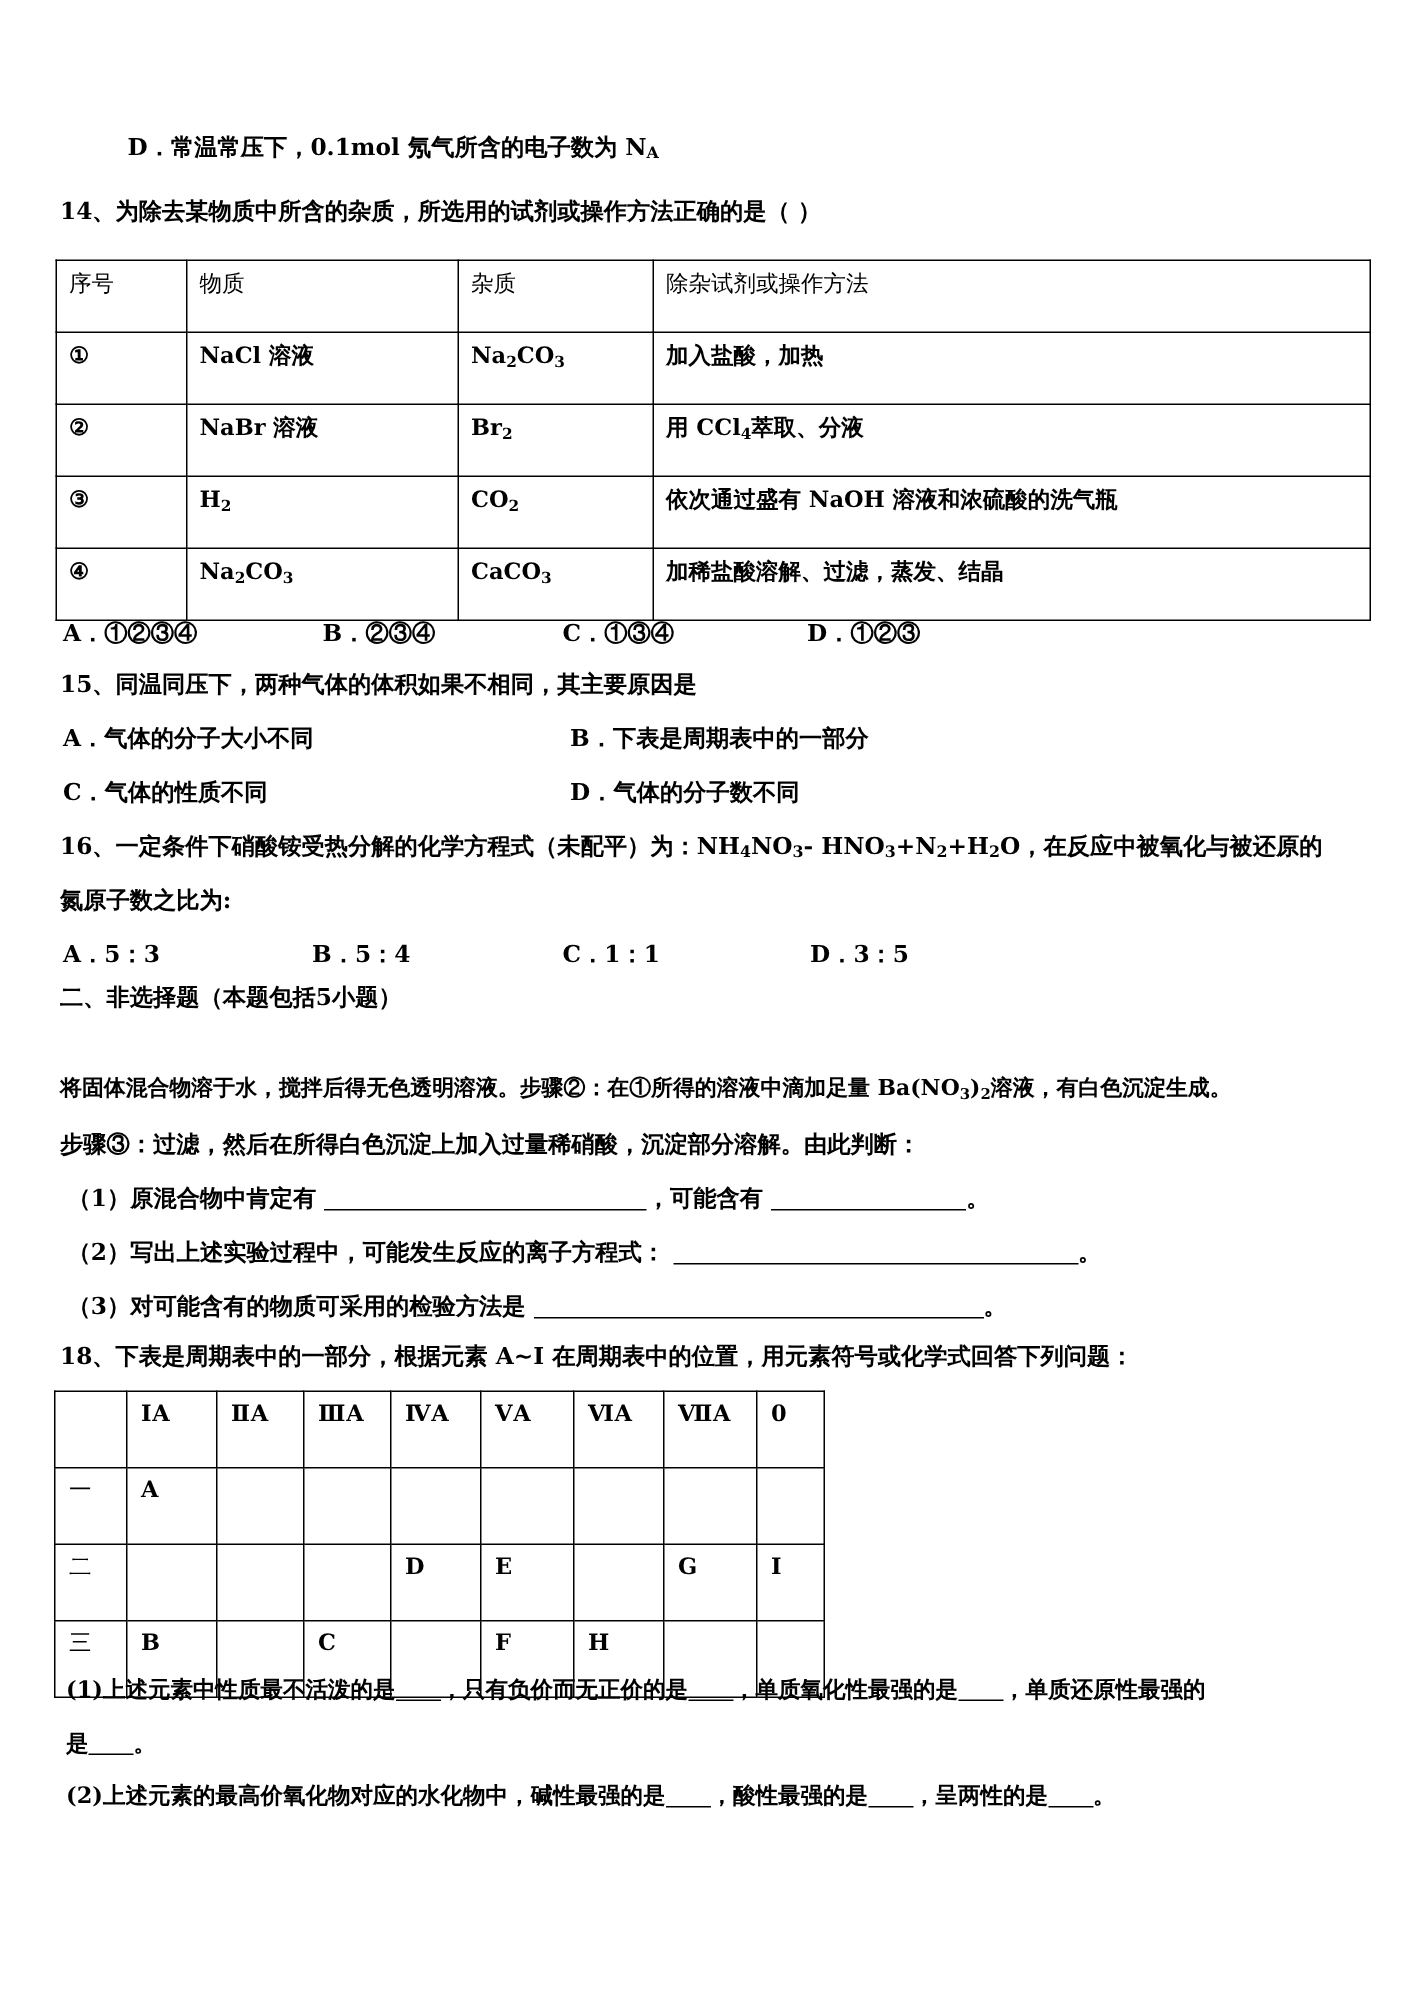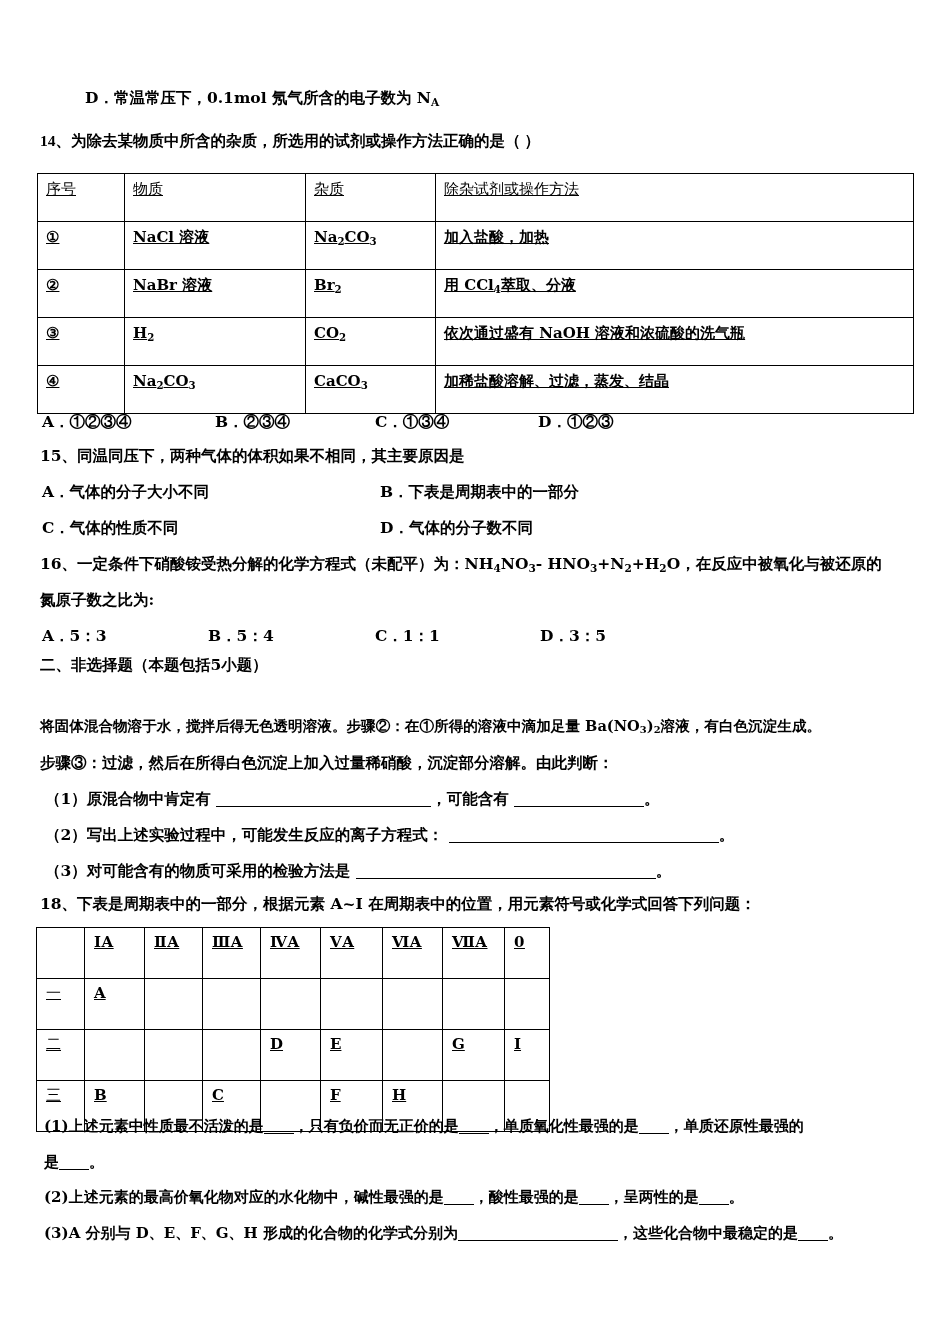--- a/index.html
+++ b/index.html
@@ -46,21 +46,20 @@
     border-collapse: collapse;
     table-layout: fixed;
     font-size: 15px;
   }
   table.doc-table td {
     border: 1.1px solid #000;
     padding: 6px 8px;
     vertical-align: top;
     font-weight: bold;
     line-height: 1.2;
-    text-decoration: underline;
   }
   table.doc-table td.hdr {
     font-weight: normal;
   }
 
   
   #impurity-table {
     left: 37px;
     top: 173px;
     width: 876px;
@@ -100,21 +99,21 @@
 </style>
 </head>
 <body>
 
 <div class="page">
 
   <div class="line bold" style="left:47px; top:90px;margin-left:38px;">
     <span>D．常温常压下，0.1mol 氖气所含的电子数为 N</span><sub>A</sub>
   </div>
 
-  <div class="line bold" style="left:40px; top:133px;font-family:Liberation Serif, serif;">14、为除去某物质中所含的杂质，所选用的试剂或操作方法正确的是（   ）</div>
+  <div class="line bold" style="left:40px; top:133px;">14、为除去某物质中所含的杂质，所选用的试剂或操作方法正确的是（   ）</div>
 
   <table class="doc-table" id="impurity-table">
     <colgroup>
       <col style="width:87px">
       <col style="width:181px">
       <col style="width:130px">
       <col style="width:478px">
     </colgroup>
     <tbody>
       <tr>
@@ -257,17 +256,14 @@
     <span>(1)上述元素中性质最不活泼的是</span><span class="blank-u u-short"></span><span>，只有负价而无正价的是</span><span class="blank-u u-short"></span><span>，单质氧化性最强的是</span><span class="blank-u u-short"></span><span>，单质还原性最强的</span>
   </div>
   <div class="line bold" style="left:44px; top:1155px; font-size:15px;">
     <span>是</span><span class="blank-u u-short"></span><span>。</span>
   </div>
 
   <div class="line bold" style="left:44px; top:1190px; font-size:15px;">
     <span>(2)上述元素的最高价氧化物对应的水化物中，碱性最强的是</span><span class="blank-u u-short"></span><span>，酸性最强的是</span><span class="blank-u u-short"></span><span>，呈两性的是</span><span class="blank-u u-short"></span><span>。</span>
   </div>
 
-  <div class="line bold" style="left:44px; top:1226px; font-size:15px;">
-    <span>(3)A 分别与 D、E、F、G、H 形成的化合物的化学式分别为</span><span class="blank-u" style="width:160px;"></span><span>，这些化合物中最稳定的是</span><span class="blank-u u-short"></span><span>。</span>
-  </div>
 
 </div>
 
 </body></html>

